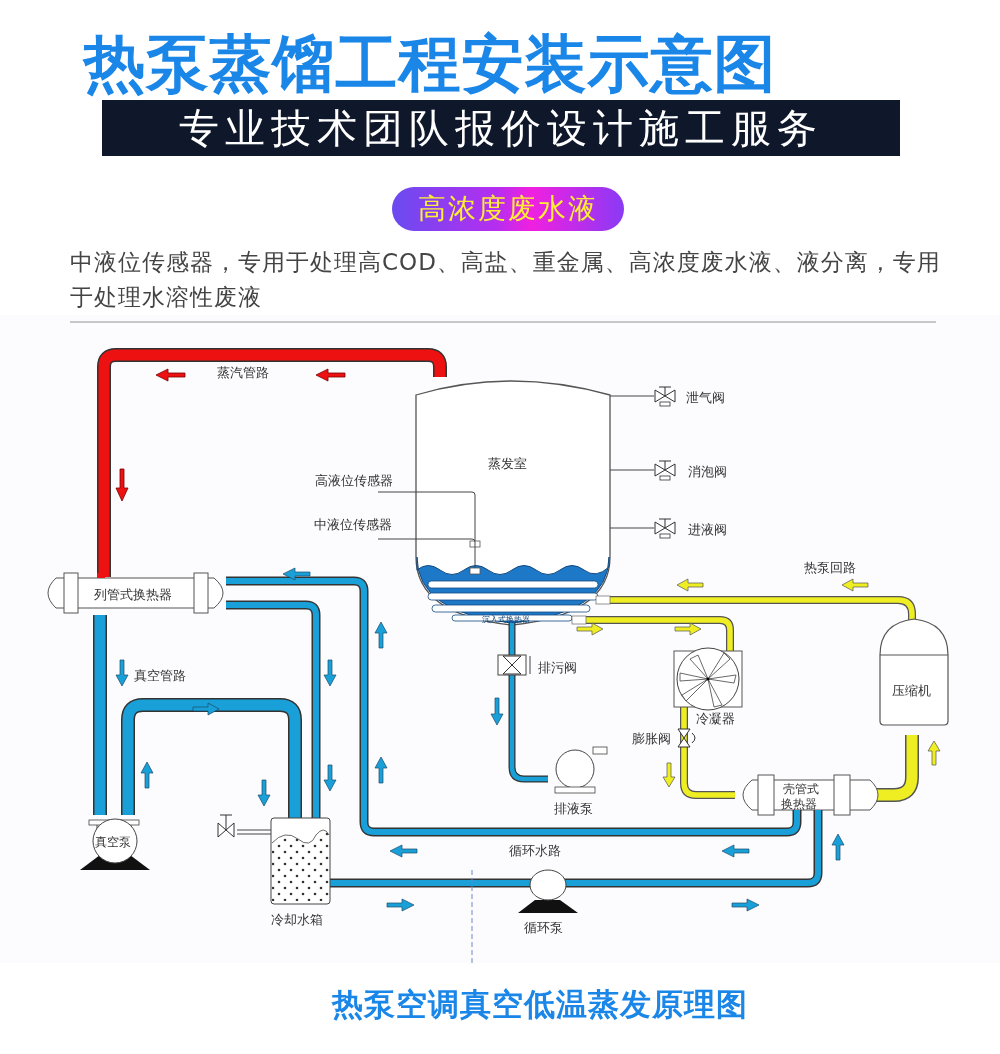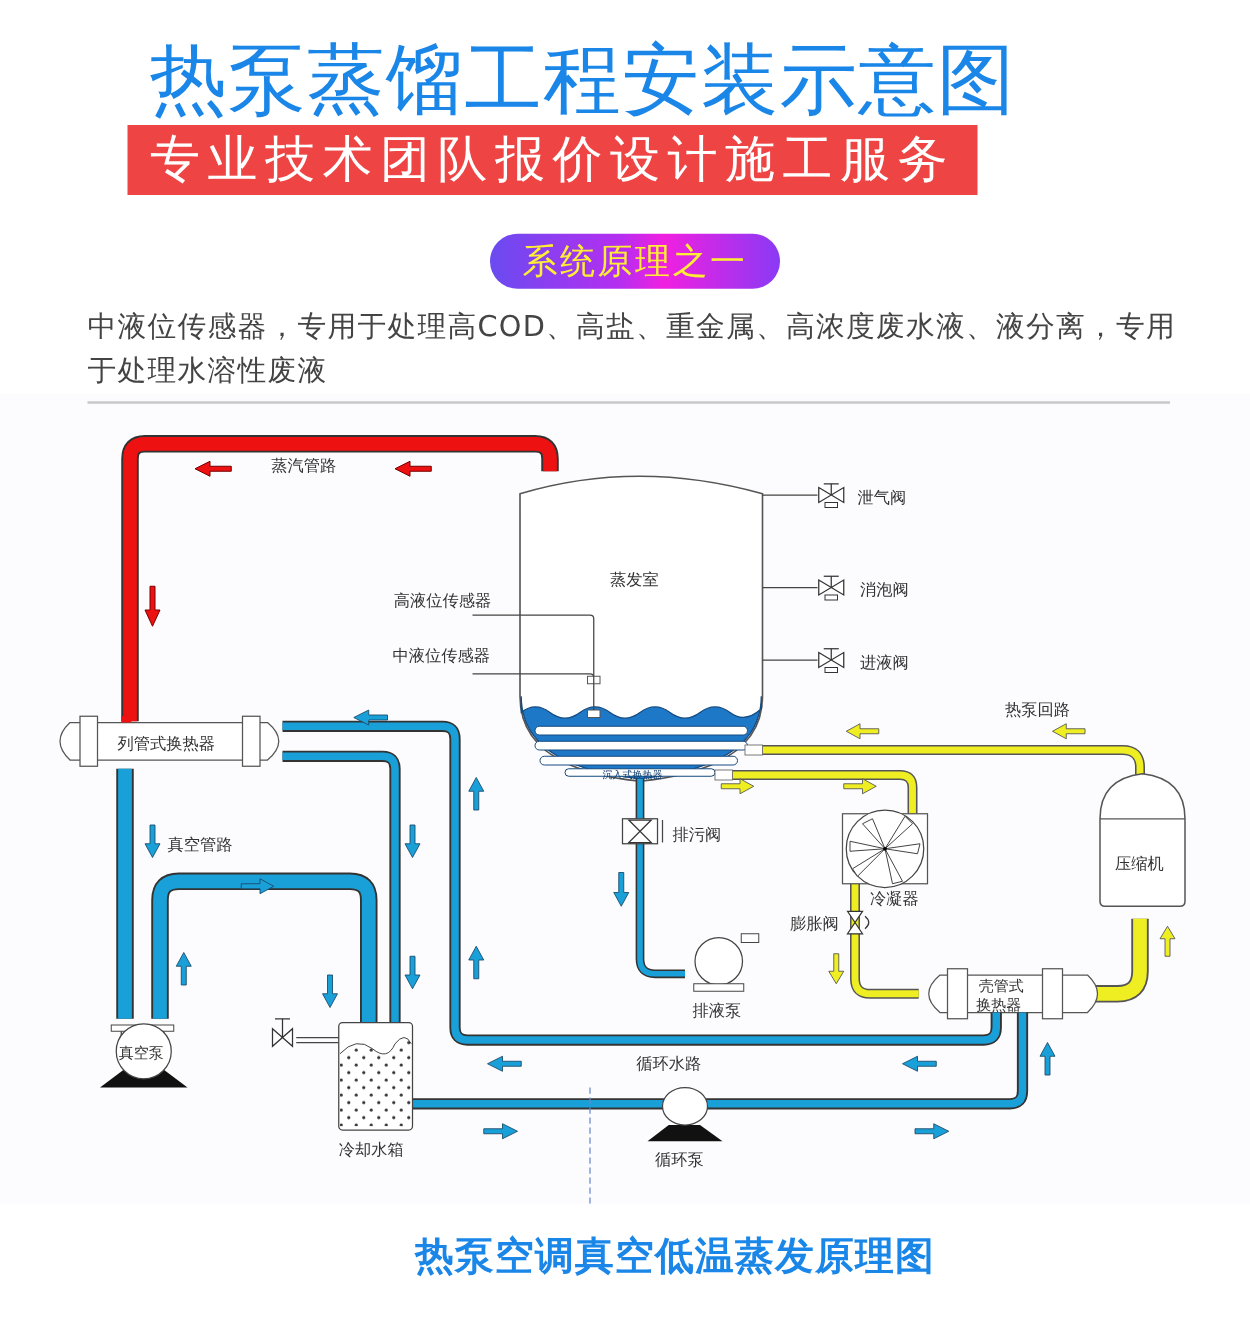--- a/index.html
+++ b/index.html
@@ -1,33 +1,33 @@
 <!DOCTYPE html>
 <html><head>
 <meta charset="utf-8">
 <style>
   html, body { margin:0; padding:0; background:#ffffff; }
   body { width:1000px; height:1054px; position:relative; overflow:hidden; font-family:"DejaVu Sans", sans-serif; }
-  .title { position:absolute; left:0; top:22px; width:860px; text-align:center; font-size:62px; font-weight:normal; color:#1a86e8; letter-spacing:1px; font-family:"DejaVu Sans", sans-serif;padding-left:36px; }
-  .banner { position:absolute; left:102px; top:100px; width:680px; height:56px; background:#ef4444; color:#fff; font-size:40px; line-height:56px; text-align:center; letter-spacing:6px; font-family:"DejaVu Sans", sans-serif; }
+  .title { position:absolute; left:0; top:22px; width:860px; text-align:center; font-size:62px; font-weight:bold; color:#1a86e8; letter-spacing:1px; font-family:"DejaVu Sans", sans-serif; }
+  .banner { position:absolute; left:102px; top:100px; width:798px; height:56px; background:#0f172a; color:#fff; font-size:40px; line-height:56px; text-align:center; letter-spacing:6px; font-family:"DejaVu Sans", sans-serif; }
   .pill { position:absolute; left:392px; top:187px; width:232px; height:44px; border-radius:22px; background:linear-gradient(90deg,#6a4bf0 0%, #b52ef0 45%, #f020e0 60%, #8a3af5 100%); color:#ffee33; font-size:28px; line-height:44px; text-align:center; letter-spacing:2px; }
   .desc { position:absolute; left:70px; top:245px; width:880px; font-size:23px; line-height:35px; color:#444; letter-spacing:1px; }
   .divider { position:absolute; left:70px; top:321px; width:866px; height:2px; background:#c8c8c8; }
   .diagram-bg { position:absolute; left:0; top:315px; width:1000px; height:648px; background:#fcfcfe; }
   svg.diagram { position:absolute; left:0; top:315px; }
   .bottom-title { position:absolute; left:0; top:984px; width:1000px; text-align:center; font-size:31px; font-weight:bold; color:#1a86e8; letter-spacing:1px;margin-left:40px; }
   .lbl { font-family:"DejaVu Serif", serif; font-size:13px; fill:#333; }
   .lbl-sm { font-family:"DejaVu Serif", serif; font-size:12px; fill:#333; }
 </style>
 </head>
 <body>
 
 <div class="title">热泵蒸馏工程安装示意图</div>
 <div class="banner">专业技术团队报价设计施工服务</div>
-<div class="pill">系统原理之一</div>
+<div class="pill">高浓度废水液</div>
 <div class="desc">中液位传感器，专用于处理高COD、高盐、重金属、高浓度废水液、液分离，专用于处理水溶性废液</div>
 <div class="diagram-bg"></div>
 <div class="divider"></div>
 
 <svg class="diagram" width="1000" height="648" viewBox="0 0 1000 648">
   <defs>
     <pattern id="dots" width="12" height="12" patternUnits="userSpaceOnUse">
       <circle cx="3" cy="3" r="1.3" fill="#333"></circle>
       <circle cx="9" cy="9" r="1.3" fill="#333"></circle>
     </pattern>

